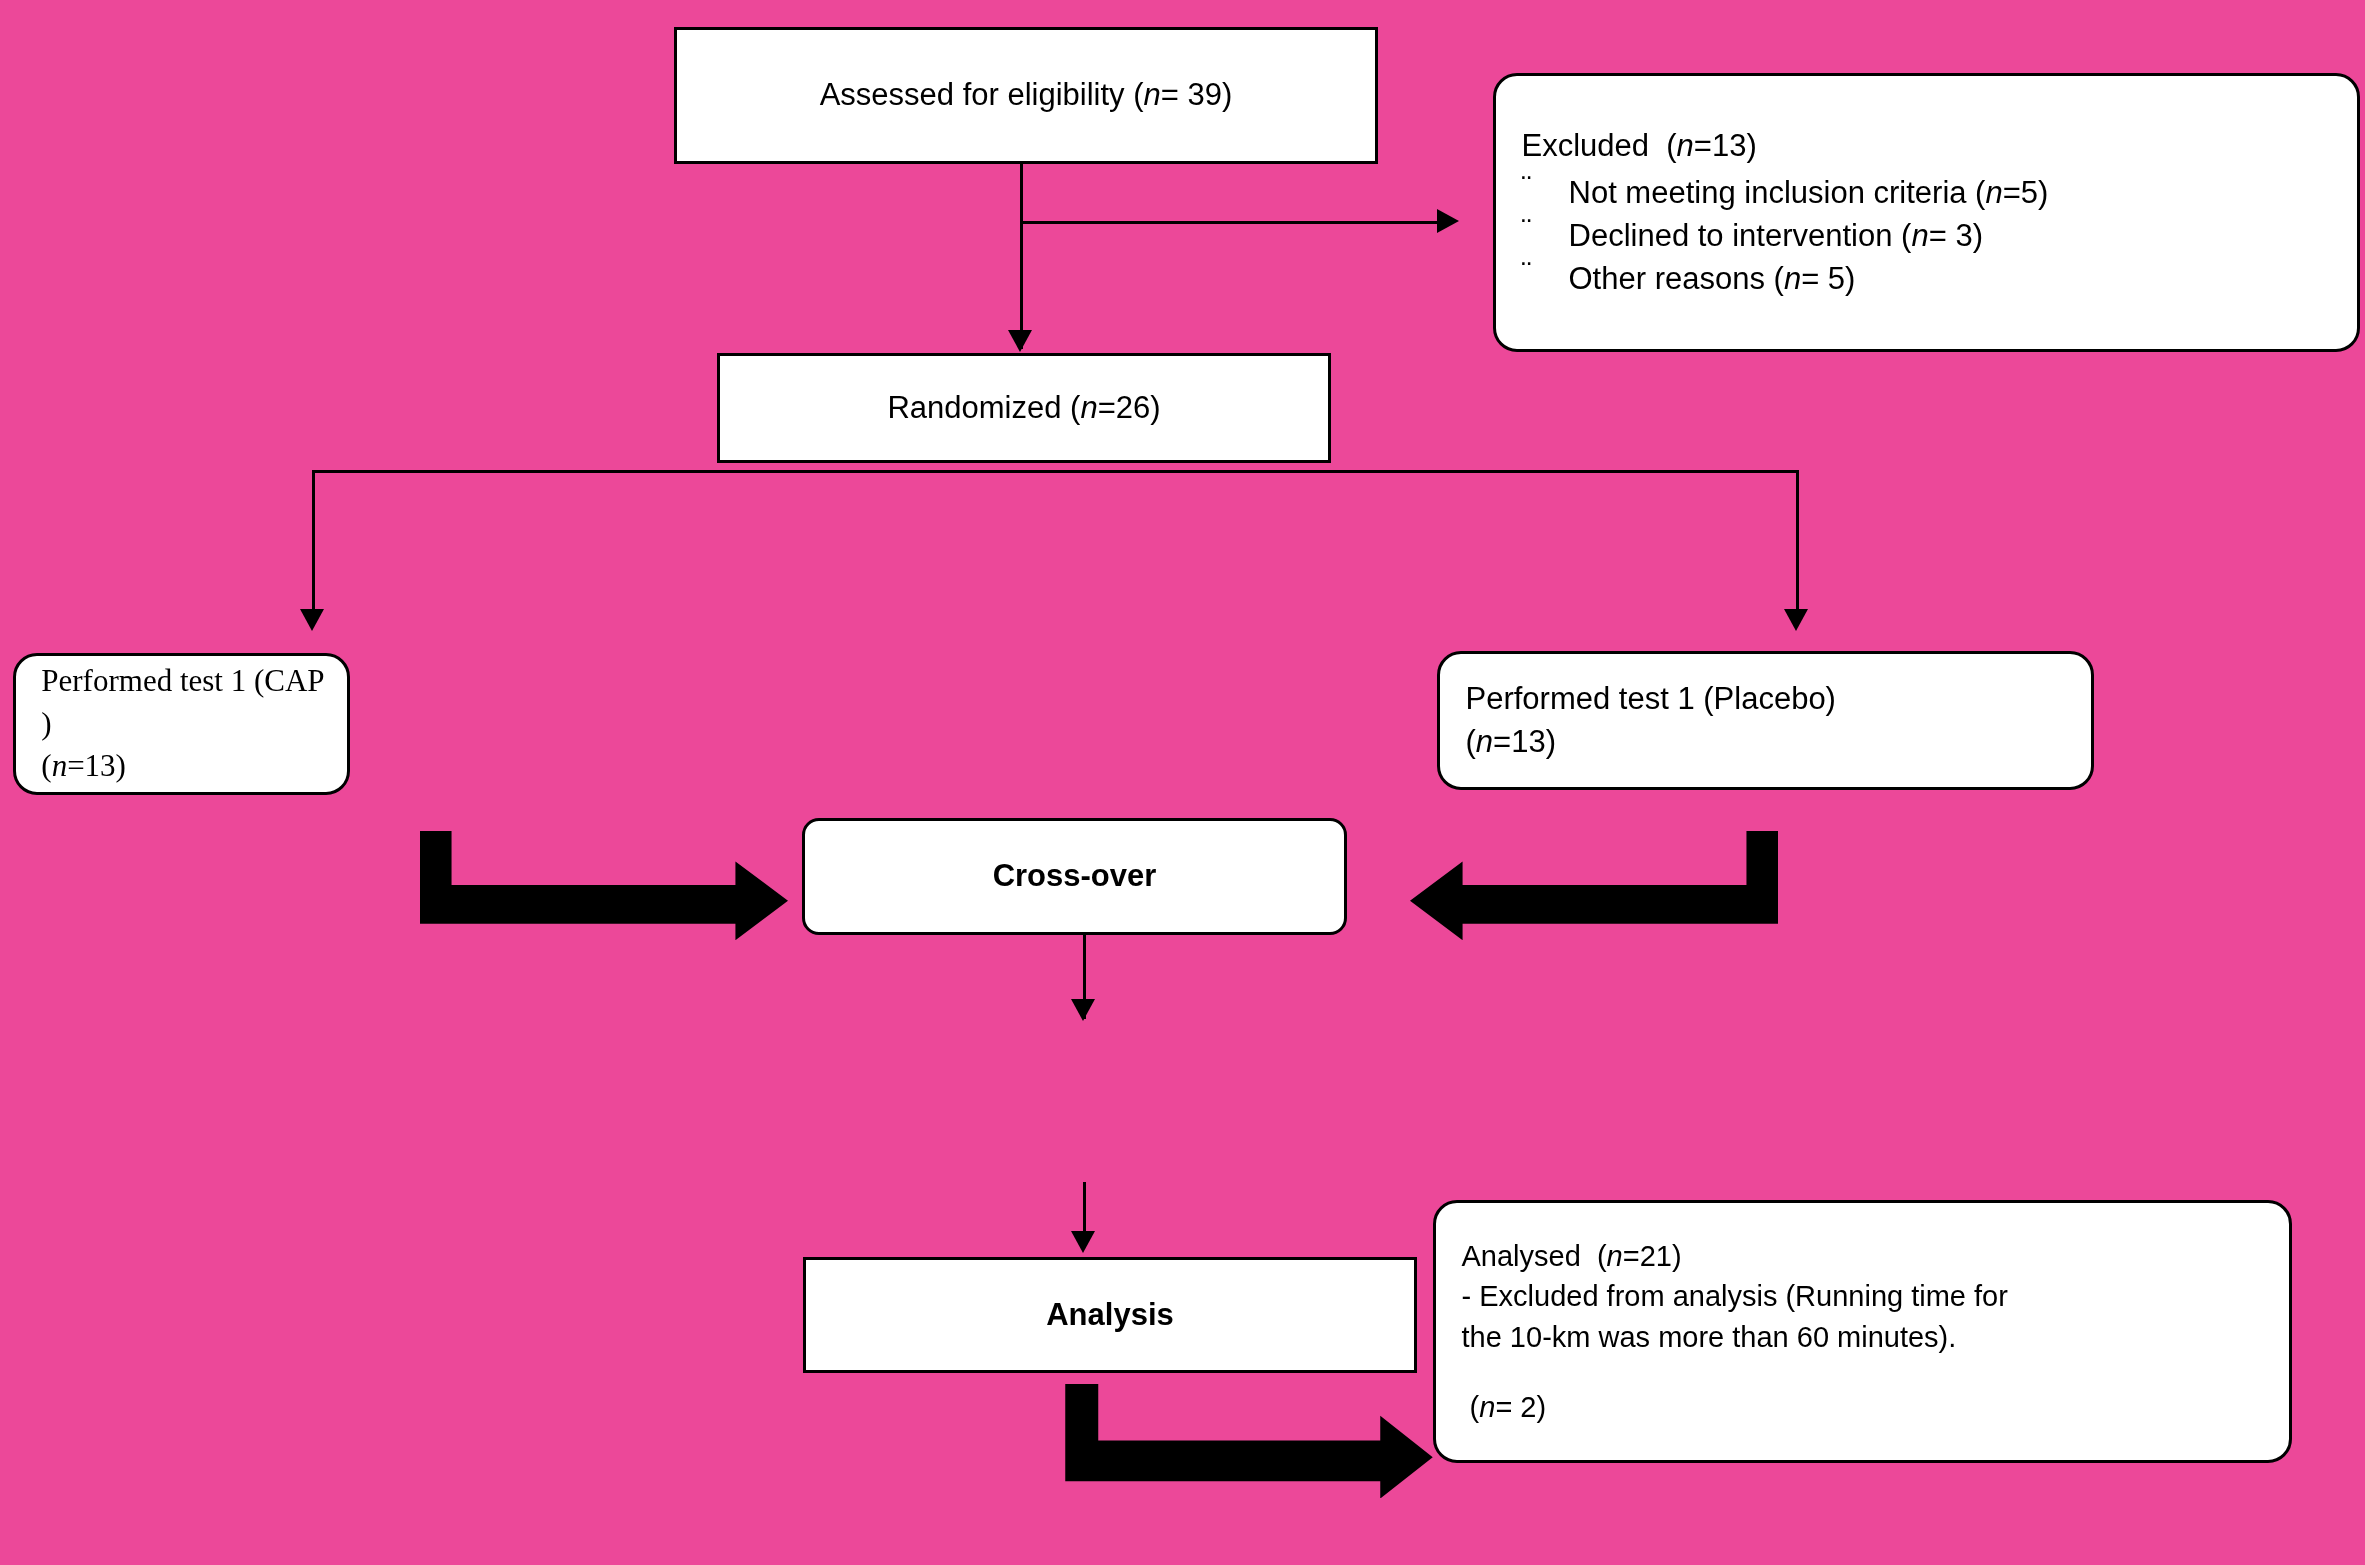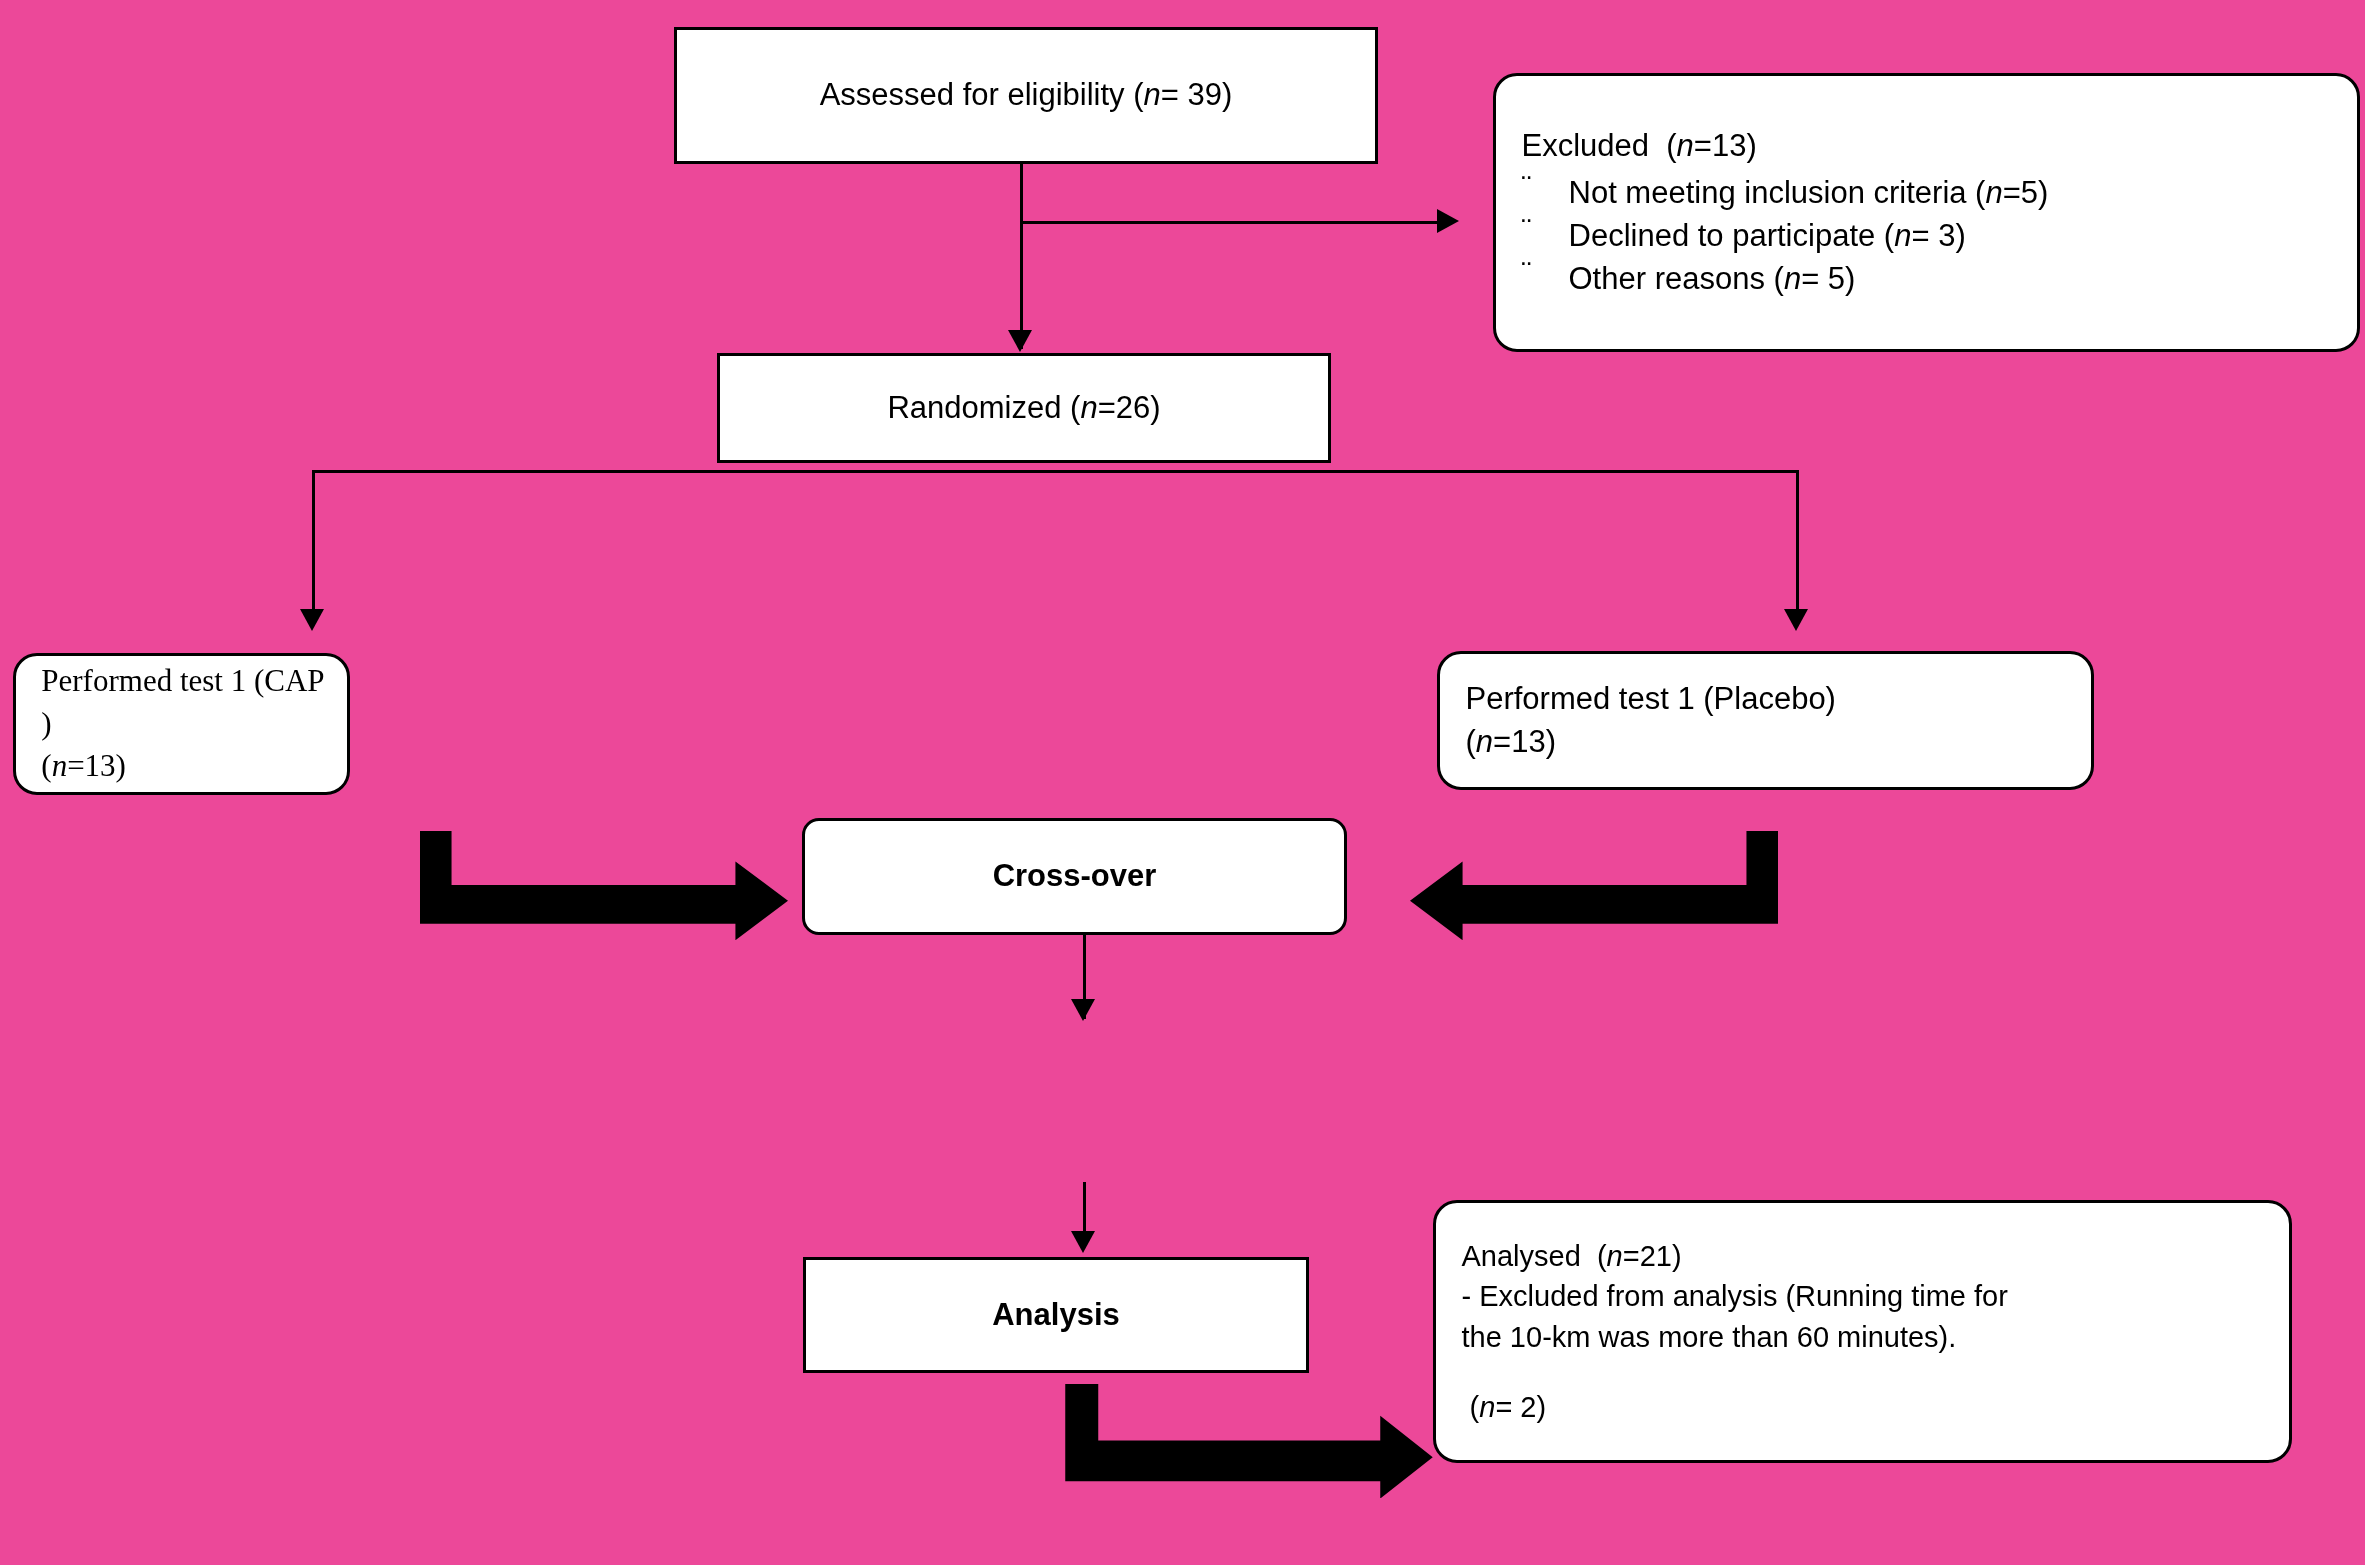--- a/index.html
+++ b/index.html
@@ -46,21 +46,21 @@
   <div class="box left pad-l" style="left:1493px;top:73px;width:867px;height:279px;">
     <div class="t f40" style="margin-bottom:4.5px;"><span>Excluded  (</span><span class="it">n</span><span>=13)</span></div>
 
     <div class="t f40" style="display:flex;gap:0;align-items:flex-start;">
       <span style="display:inline-block;width:47px;flex:none;font-size:30px;line-height:1.0;">¨</span>
       <span><span>Not meeting inclusion criteria (</span><span class="it">n</span><span>=5)</span></span>
     </div>
 
     <div class="t f40" style="display:flex;gap:0;align-items:flex-start;">
       <span style="display:inline-block;width:47px;flex:none;font-size:30px;line-height:1.0;">¨</span>
-      <span><span>Declined to participate (</span><span class="it">n</span><span>= 3)</span></span>
+      <span><span>Declined to intervention (</span><span class="it">n</span><span>= 3)</span></span>
     </div>
 
     <div class="t f40" style="display:flex;gap:0;align-items:flex-start;">
       <span style="display:inline-block;width:47px;flex:none;font-size:30px;line-height:1.0;">¨</span>
       <span><span>Other reasons (</span><span class="it">n</span><span>= 5)</span></span>
     </div>
   </div>
 
   <div class="vline" style="left:1020px;top:164px;height:185px;"></div>
   <div class="ah-down" style="left:1008px;top:330px;"></div>
@@ -105,21 +105,21 @@
     <div class="t f40 bold">Cross-over</div>
   </div>
 
   <div class="vline" style="left:1083px;top:935px;height:84px;"></div>
   <div class="ah-down" style="left:1071px;top:999px;"></div>
 
 
   <div class="vline" style="left:1083px;top:1182px;height:65px;"></div>
   <div class="ah-down" style="left:1071px;top:1231px;"></div>
 
-  <div class="box center" style="left:803px;top:1257px;width:506px;height:116px;">
+  <div class="box center" style="left:803px;top:1257px;width:614px;height:116px;">
     <div class="t f40 bold">Analysis</div>
   </div>
 
   <div class="blockarrow" style="left:1065px;top:1384px;width:368px;height:114px;">
     <svg width="368" height="114" viewBox="0 0 490 152">
       <path d="M0,0 L44,0 L44,82 L420,82 L420,46 L490,106 L420,166 L420,141 L0,141 Z" fill="#000000" transform="scale(1,0.92)"></path>
     </svg>
   </div>
 
   <div class="box left pad-l" style="left:1433px;top:1200px;width:859px;height:263px;">

